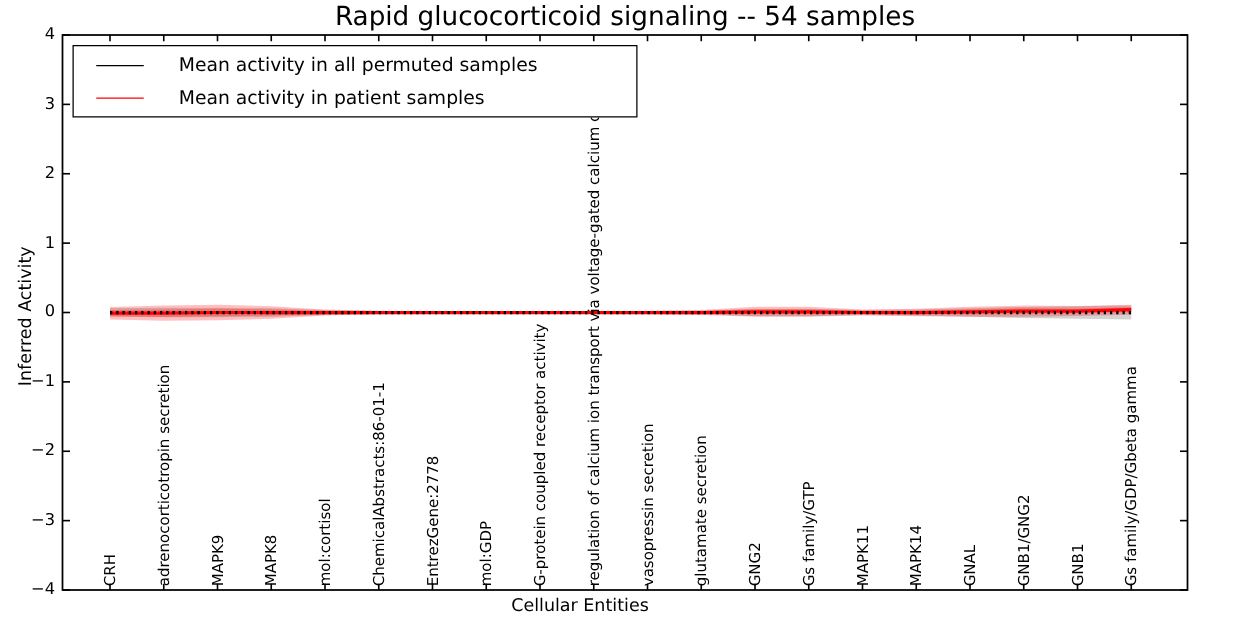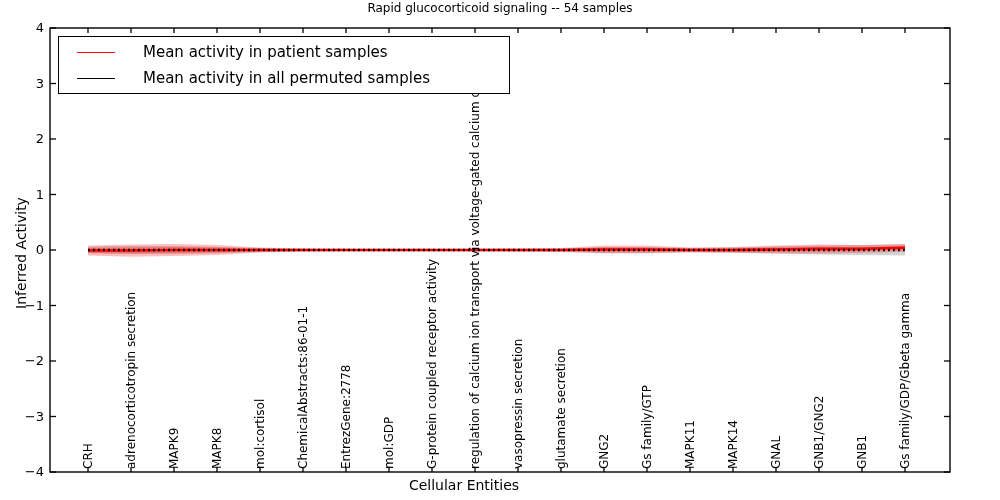--- a/index.html
+++ b/index.html
@@ -2,21 +2,21 @@
 <html><head>
 <meta charset="utf-8">
 <style>
   html,body{margin:0;padding:0;background:#ffffff;}
   .figure{
     position:relative;width:1000px;height:500px;background:#ffffff;
     overflow:hidden;font-family:"DejaVu Sans","Liberation Sans",sans-serif;color:#000;
   }
   .chart-title{
     position:absolute;left:0;top:1px;width:1000px;text-align:center;
-    font-size:12px;z-index:2;white-space:nowrap;
+    font-size:21px;z-index:2;white-space:nowrap;
   }
   #plot-svg{position:absolute;left:0;top:0;z-index:1;}
   .ytick{
     position:absolute;width:38px;text-align:right;font-size:13px;line-height:15px;z-index:2;
   }
   .xtick{
     position:absolute;font-size:12px;line-height:13px;white-space:nowrap;
     transform:rotate(-90deg);transform-origin:0 0;z-index:2;
   }
   .y-axis-label{
@@ -141,22 +141,22 @@
       <div class="ytick" style="left: 6px; top: 131px;">2</div>
       <div class="ytick" style="left: 6px; top: 75.5px;">3</div>
       <div class="ytick" style="left: 6px; top: 20px;">4</div>
     </div>
 
   <div class="y-axis-label" style="left:-69px;top:245px;">Inferred Activity</div>
   <div class="x-axis-label" style="top:477px;">Cellular Entities</div>
 
   <div class="legend">
     <div class="legend-entry">
+      <span class="legend-line" style="border-top-color:#000000;"></span>
+      <span class="legend-label">Mean activity in all permuted samples</span>
+    </div>
+    <div class="legend-entry">
       <span class="legend-line" style="border-top-color:#ff0000;"></span>
       <span class="legend-label">Mean activity in patient samples</span>
-    </div>
-    <div class="legend-entry">
-      <span class="legend-line" style="border-top-color:#000000;"></span>
-      <span class="legend-label">Mean activity in all permuted samples</span>
     </div>
   </div>
 
 </div>
 
 </body></html>

